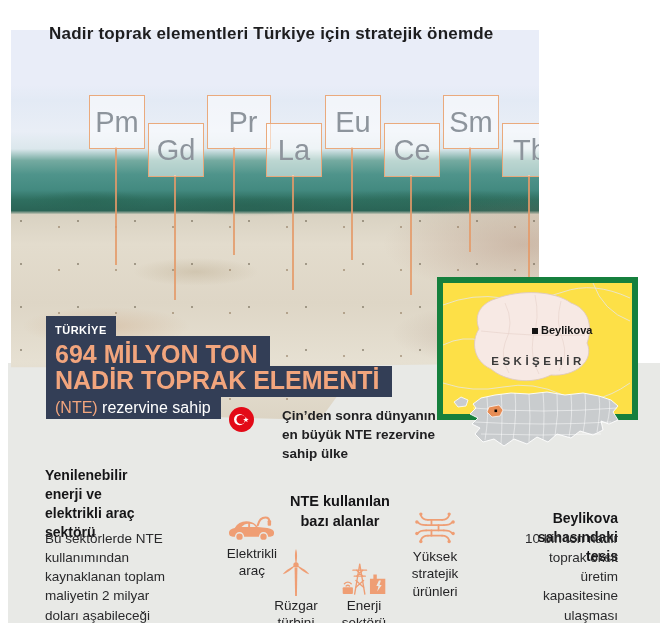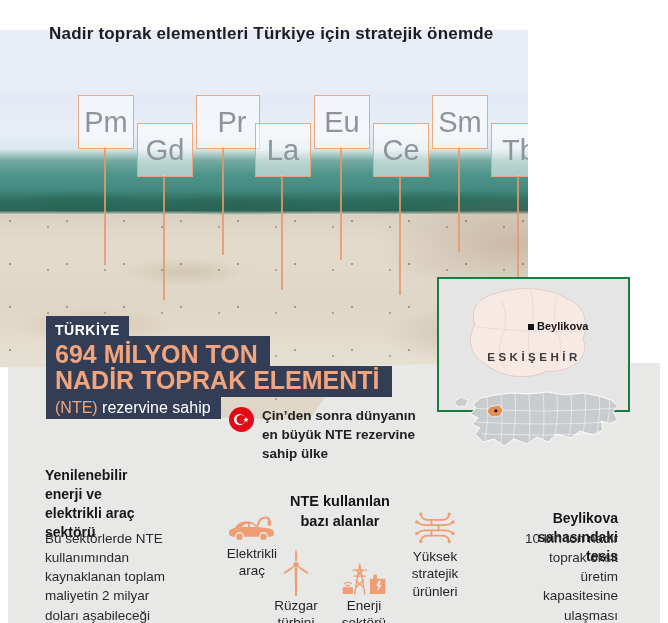--- a/index.html
+++ b/index.html
@@ -1,19 +1,19 @@
 <!DOCTYPE html>
 <html><head>
 <meta charset="utf-8">
 <style>
   html,body{margin:0;padding:0;background:#fff;}
   .page{position:relative;width:668px;height:623px;background:#ffffff;overflow:hidden;
         font-family:"Liberation Sans",sans-serif;color:#222;}
   
-  .hero{position:absolute;left:0;top:30px;width:528px;height:390px;
+  .hero{position:absolute;left:11px;top:30px;width:528px;height:390px;
     background:linear-gradient(180deg,
       #e9edf8 0%, #e9edf8 14%,
       #e3eaf5 18%, #e9eef6 26%,
       #dbe7ec 30.5%,
       #74aaa0 33.5%, #4f948b 37%, #438a80 41%,
       #2f6f60 43.5%, #2a6456 46.3%,
       #d9d2c2 47.3%, #e3dccd 55%,
       #ded6c6 70%, #e6e0d2 85%, #dcd4c4 100%);
     clip-path:polygon(0 0,100% 0,100% 85.4%,66% 86%,58.5% 100%,31% 99%,9% 86.5%,0 86.5%);text-align:right;}
   .hero::before{content:"";position:absolute;inset:0;pointer-events:none;background:
@@ -37,31 +37,31 @@
          letter-spacing:.2px;white-space:nowrap;z-index:4;margin-left:12px;}
   
   .el{position:absolute;width:54px;height:52px;background:rgba(255,255,255,.52);
       border:1.5px solid rgba(233,165,118,.95);display:flex;align-items:center;justify-content:center;
       font-size:29px;color:#8d949c;z-index:3;}
   .pin{position:absolute;width:1.5px;background:rgba(228,154,104,.85);z-index:2;}
   
   .graysec{position:absolute;left:8px;top:363px;width:652px;height:260px;background:#e8e9e6;}
   
   .navy{position:absolute;background:#333e56;color:#fff;white-space:nowrap;z-index:6;}
-  .tag{left:46px;top:316px;height:20px;line-height:20px;padding:4px 9px;font-size:14px;font-weight:bold;letter-spacing:.5px;}
+  .tag{left:46px;top:316px;height:20px;line-height:20px;padding:4px 9px;font-size:11px;font-weight:bold;letter-spacing:.5px;}
   .amt1{left:46px;top:336px;height:30px;line-height:29px;padding:4px 12px 0 9px;font-size:25px;font-weight:bold;color:#f2a57d;}
   .amt2{left:46px;top:366px;height:31px;line-height:29px;padding:0 12px 0 9px;font-size:25px;font-weight:bold;color:#f2a57d;}
   .nte{left:46px;top:397px;height:22px;line-height:21px;padding:0 10px 0 9px;font-size:16px;}
   .nte .o{color:#f2a57d;}
   
   .flagnote{position:absolute;left:229px;top:407px;display:flex;gap:8px;z-index:6;align-items:flex-start;}
-  .flagnote .txt{width:156px;font-size:13.5px;font-weight:bold;color:#202022;line-height:1.4;}
-  
-  .inset{position:absolute;left:437px;top:277px;width:189px;height:131px;background:#e5e5e5;
-         border:2px solid #15803d;z-index:5;}
+  .flagnote .txt{width:156px;font-size:13.5px;font-weight:bold;color:#202022;line-height:1.4;margin-left:20px;}
+  
+  .inset{position:absolute;left:437px;top:277px;width:189px;height:131px;background:#fde047;
+         border:6px solid #15803d;z-index:5;}
   .trmap{position:absolute;left:451px;top:386px;width:170px;height:64px;z-index:7;}
   
   .h-left{position:absolute;left:45px;top:466px;width:108px;font-size:14px;font-weight:bold;line-height:1.36;color:#151517;z-index:6;}
   .b-left{position:absolute;left:45px;top:529px;width:126px;font-size:13.5px;line-height:1.42;color:#2a2a2c;z-index:6;}
   .h-mid{position:absolute;left:280px;top:491px;width:120px;text-align:center;font-size:14.5px;font-weight:bold;line-height:1.4;color:#151517;z-index:6;}
   .h-right{position:absolute;left:519px;top:481px;width:99px;text-align:right;font-size:14px;font-weight:bold;line-height:1.36;color:#151517;z-index:6;margin-top:28px;}
   .b-right{position:absolute;left:523px;top:529px;width:95px;text-align:right;font-size:13.5px;line-height:1.42;color:#2a2a2c;z-index:6;}
   .icwrap{position:absolute;z-index:6;}
   .iclabel{position:absolute;text-align:center;font-size:13.5px;line-height:1.28;color:#242426;z-index:6;}
 </style>

